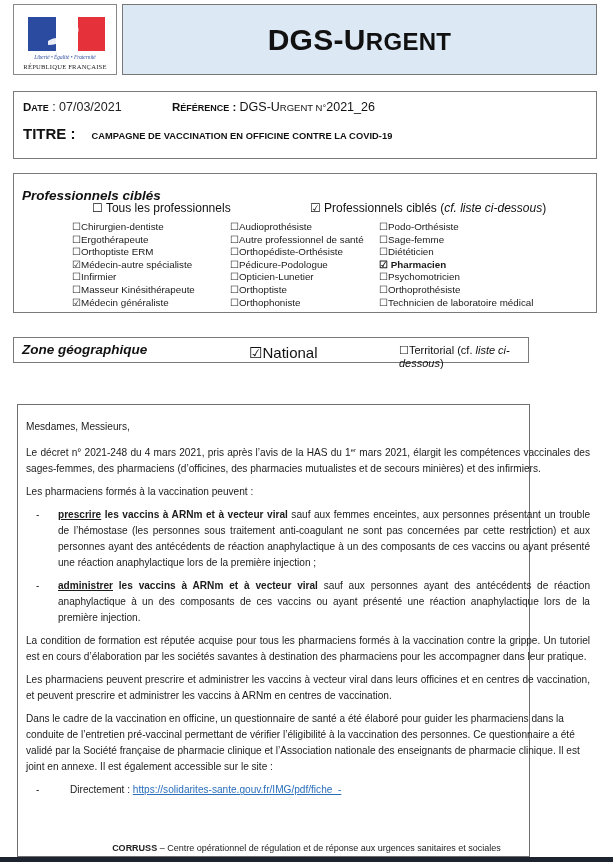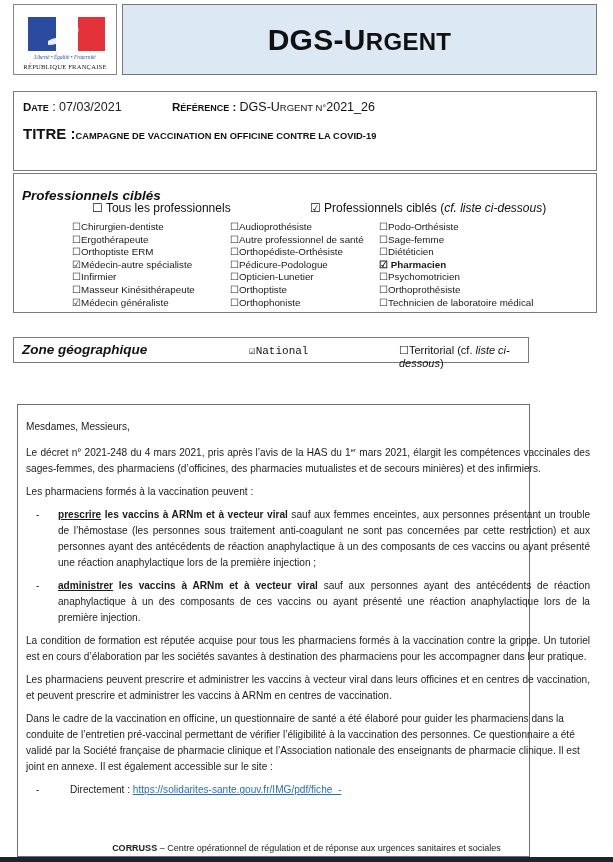--- a/index.html
+++ b/index.html
@@ -15,47 +15,47 @@
   #logo-box .flag .white { position:absolute; left:28px; top:0; width:22px; height:34px; background:#fff; }
   #logo-box .flag .red { position:absolute; left:50px; top:0; width:27px; height:34px; background:#e4313a; }
   #logo-box .motto { position:absolute; left:0; right:0; top:49px; text-align:center; font-family:"Liberation Serif", serif; font-style: italic; font-size:5.3px; color:#2b4ba0; }
   #logo-box .rf { position:absolute; left:0; right:0; top:58px; text-align:center; font-family:"Liberation Serif", serif; font-size:6.6px; letter-spacing:0.2px; color:#222; }
 
   #title-box { left: 122px; top: 4px; width: 475px; height: 71px; background: #dce8f4; border-color: #777; display:flex; align-items:center; justify-content:center; }
   #title-box .t { font-family: "Liberation Sans", sans-serif; font-weight: bold; font-size: 30px; color: #111; letter-spacing: 0.3px; }
   #title-box .t .sc { font-size: 24px; }
 
   
-  #meta-box { left: 13px; top: 91px; width: 584px; height: 80px; }
+  #meta-box { left: 13px; top: 91px; width: 584px; height: 68px; }
   .sc-label { font-weight: bold; font-size: 11.5px; font-family:"Liberation Sans", sans-serif; }
   .sc-label .small { font-size: 9px; }
   #meta-box .row1 { position:absolute; left:9px; top:8px; font-size:12.5px; }
   #meta-box .date-val { font-size: 12.5px; color:#222; }
   #meta-box .ref { position:absolute; left:158px; top:8px; font-size:12.5px; }
   #meta-box .ref .sc-small { font-size: 9.5px; }
   #meta-box .row2 { position:absolute; left:9px; top:33px; }
   #meta-box .titre-label { font-weight:bold; font-size:15px; }
-  #meta-box .titre-val { font-weight:bold; font-size:9.3px; margin-left:0; letter-spacing:0.05px; }
+  #meta-box .titre-val { font-weight:bold; font-size:9.3px; margin-left:16px; letter-spacing:0.05px; }
 
   
   #pro-box { left: 13px; top: 173px; width: 584px; height: 140px; }
   #pro-box .heading { position:absolute; left:8px; top:6px; font-weight:bold; font-style:italic; font-size:13.5px;margin-top:8px; }
   #pro-box .opt-all { position:absolute; left:78px; top:27px; font-size:12px; }
   #pro-box .opt-targeted { position:absolute; left:296px; top:27px; font-size:12px; }
   .cols { position:absolute; top:47px; font-size:9.8px; line-height:12.6px; color:#1a1a1a; }
   .col1 { left: 58px; }
   .col2 { left: 216px; }
   .col3 { left: 365px; }
   .cb { display:inline-block; width: 9px; font-size:10px; }
   .bold { font-weight:bold; }
 
   
   #zone-box { left: 13px; top: 337px; width: 516px; height: 26px; }
   #zone-box .heading { position:absolute; left:8px; top:4px; font-weight:bold; font-style:italic; font-size:13.5px; }
-  #zone-box .national { position:absolute; left:235px; top:6px; font-size:11px;font-family:Liberation Mono, monospace; }
+  #zone-box .national { position:absolute; left:235px; top:6px; font-size:15px; }
   #zone-box .territorial { position:absolute; left:385px; top:6px; font-size:11px; }
 
   
   #content-box { left: 17px; top: 404px; width: 513px; height: 453px; border-color:#6f6f6f; }
   #content-box .inner { position:absolute; left:8px; top:14px; width: 564px; font-size:10.1px; line-height:16px; color:#1c1c1c; }
   .p { margin-bottom: 7px; text-align: justify; }
   .section-title { margin: 8px 0 23px 18px; font-weight:bold; text-decoration: underline; }
   .section-title .num { text-decoration: none; display:inline-block; width: 16px; }
   .bullet { position:relative; padding-left: 32px; text-align: justify; margin-bottom: 7px; }
   .bullet .dash { position:absolute; left: 10px; top:0; }

